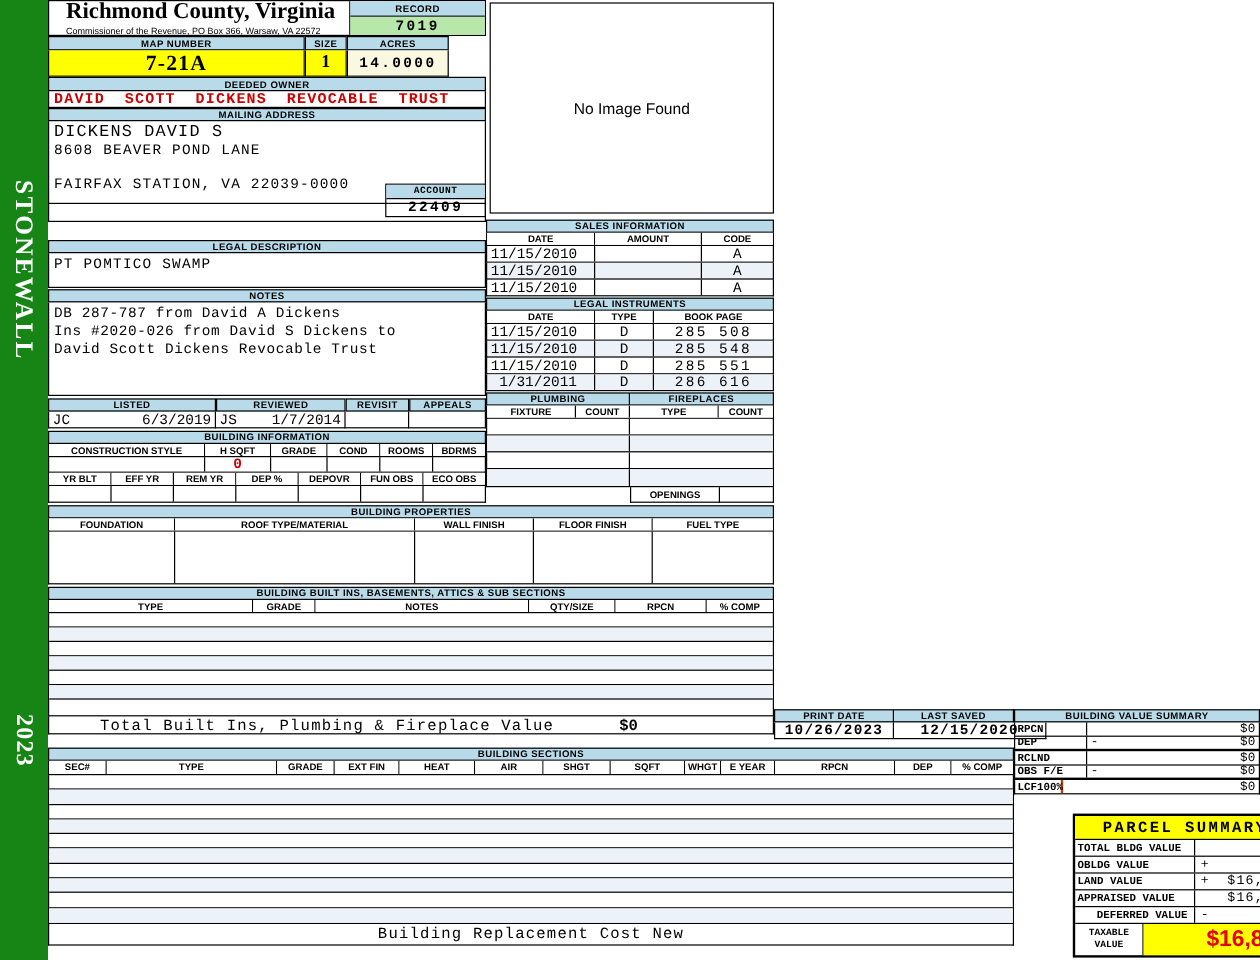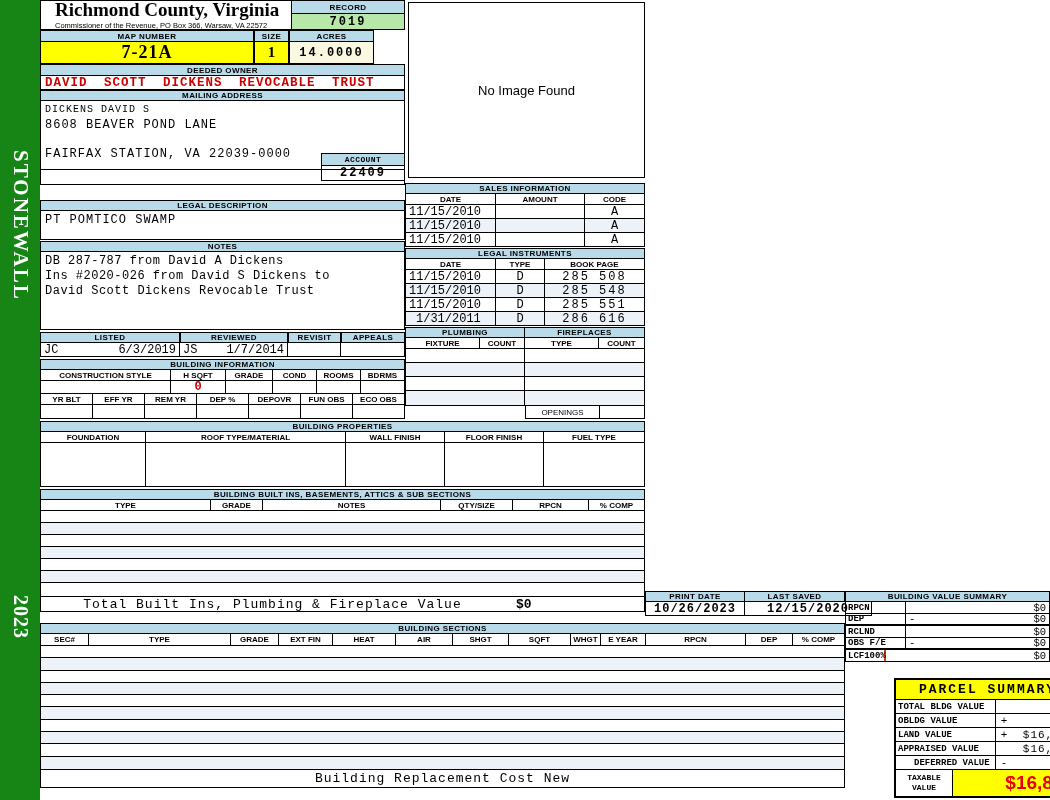--- a/index.html
+++ b/index.html
@@ -59,21 +59,21 @@
   </div>
 
   <div class="abs" style="left:40px;top:64px;width:365px;height:26px">
     <div class="bar" style="height:12px">DEEDED OWNER</div>
     <div class="mono cellval" style="height:14px;border:1px solid #000;border-top:0;color:#cc0000;font-weight:bold;font-size:12.5px;letter-spacing:1px;word-spacing:8px;padding-left:4px">DAVID SCOTT DICKENS REVOCABLE TRUST</div>
   </div>
 
   <div class="abs" style="left:40px;top:90px;width:365px;height:80px">
     <div class="bar" style="height:11px">MAILING ADDRESS</div>
     <div style="position:relative;height:69px;border:1px solid #000;border-top:0;padding:2px 4px" class="mono">
-      <div style="font-size:10px;line-height:14.5px;letter-spacing:1px">DICKENS DAVID S</div>
+      <div style="font-size:14px;line-height:14.5px;letter-spacing:1px">DICKENS DAVID S</div>
       <div style="font-size:12px;line-height:14.5px;letter-spacing:1px">8608 BEAVER POND LANE</div>
       <div style="font-size:12px;line-height:14.5px">&nbsp;</div>
       <div style="font-size:12px;line-height:14.5px;letter-spacing:1px">FAIRFAX STATION, VA 22039-0000</div>
       <div class="abs" style="right:-1px;top:52px;width:84px;height:28px;border:1px solid #000">
         <div class="bar nob" style="height:12px">ACCOUNT</div>
         <div class="mono cellval center" style="height:14px;font-weight:bold;font-size:12px;letter-spacing:2px">22409</div>
       </div>
     </div>
   </div>
 
@@ -234,21 +234,21 @@
       <div class="row" style="height:14px">
           <div style="width:119px;border-right:1px solid #000"></div>
           <div style="flex:1"></div>
         </div>
       <div class="row" style="height:14px">
           <div style="width:119px;border-right:1px solid #000"></div>
           <div style="flex:1"></div>
         </div>
     </div>
     <div class="row" style="height:13px;margin-left:120px;width:120px">
-      <div class="cellval center" style="width:75px;border:1px solid #000;border-top:0;font-weight:normal;font-size:8px">OPENINGS</div>
+      <div class="cellval center" style="width:75px;border:1px solid #000;border-top:0;font-weight:bold;font-size:8px">OPENINGS</div>
       <div style="flex:1;border:1px solid #000;border-top:0;border-left:0"></div>
     </div>
   </div>
 
   <div class="abs" style="left:40px;top:421px;width:605px">
     <div class="bar" style="height:11px">BUILDING PROPERTIES</div>
     <div class="row" style="height:11px;border:1px solid #000;border-top:0">
       <div class="hdrcell" style="width:105px">FOUNDATION</div>
       <div class="hdrcell" style="width:200px">ROOF TYPE/MATERIAL</div>
       <div class="hdrcell" style="width:99px">WALL FINISH</div>

